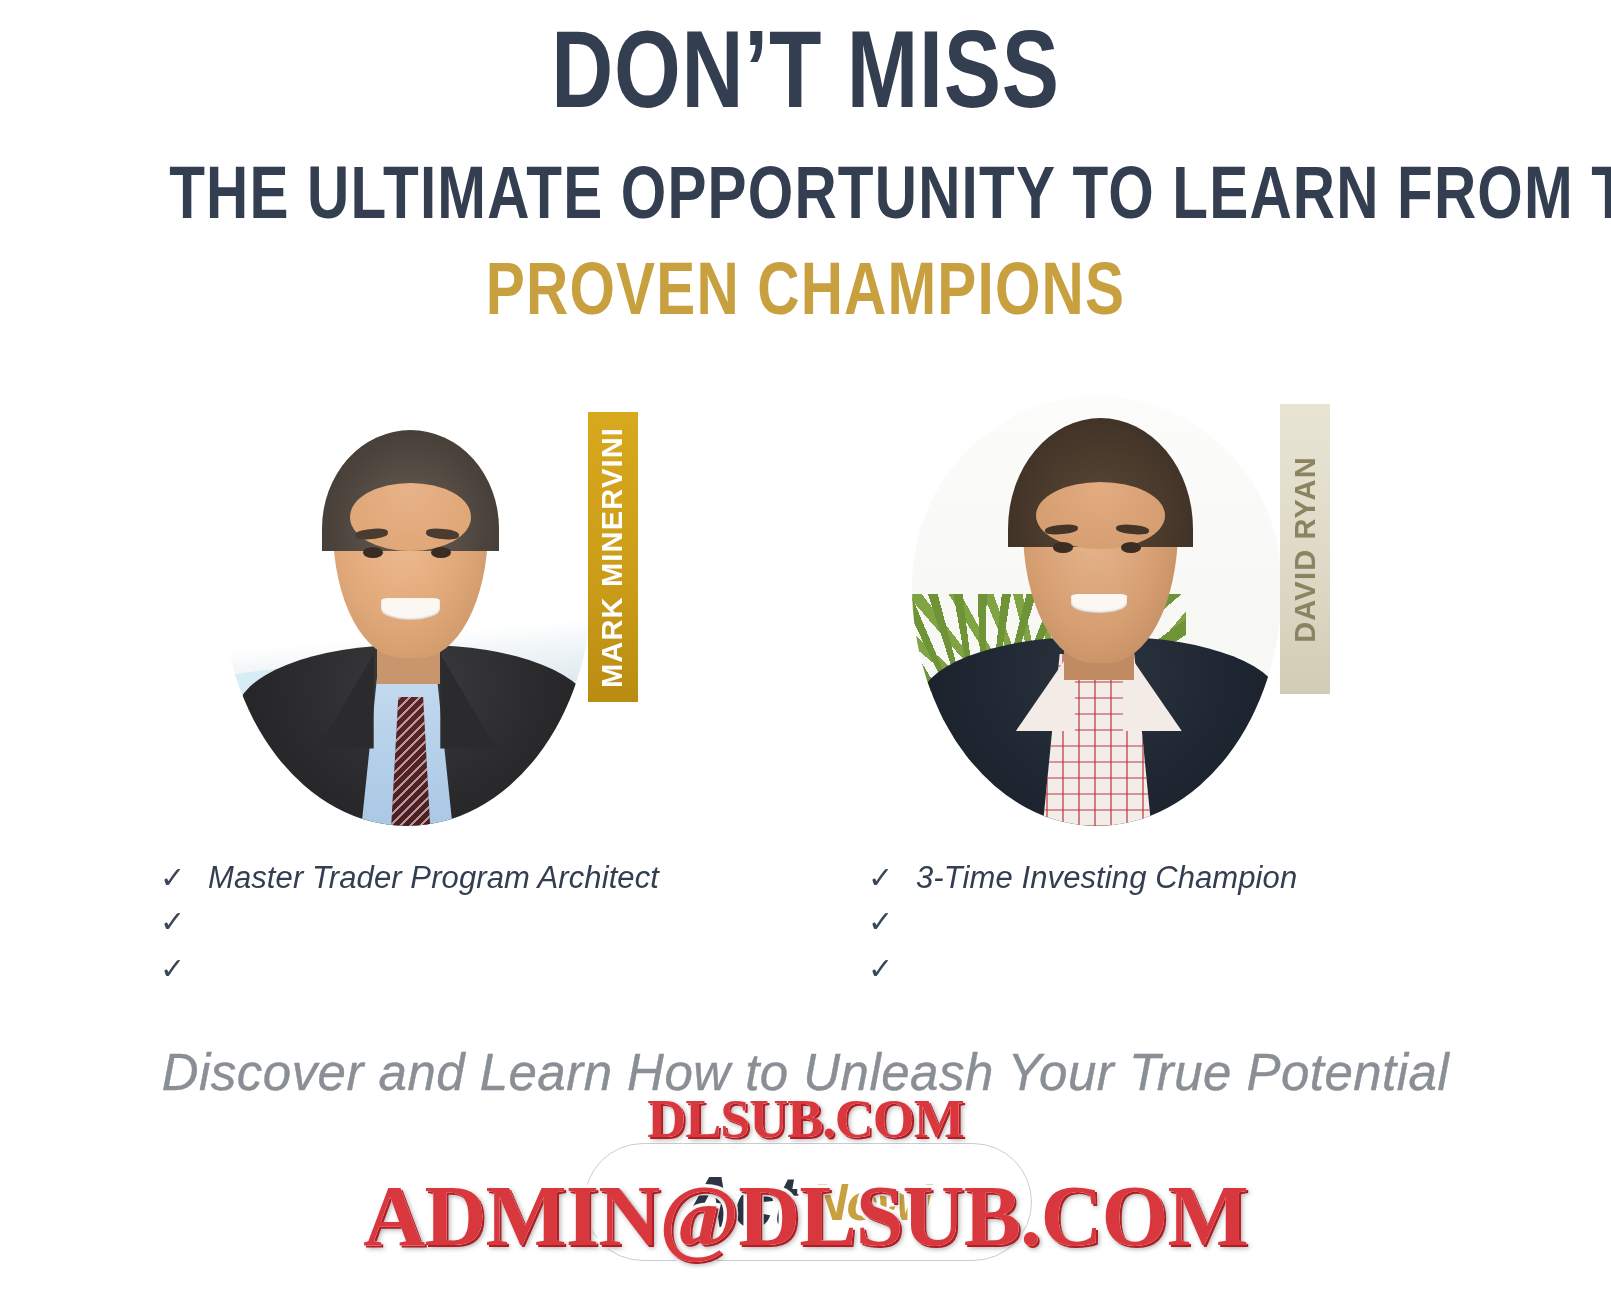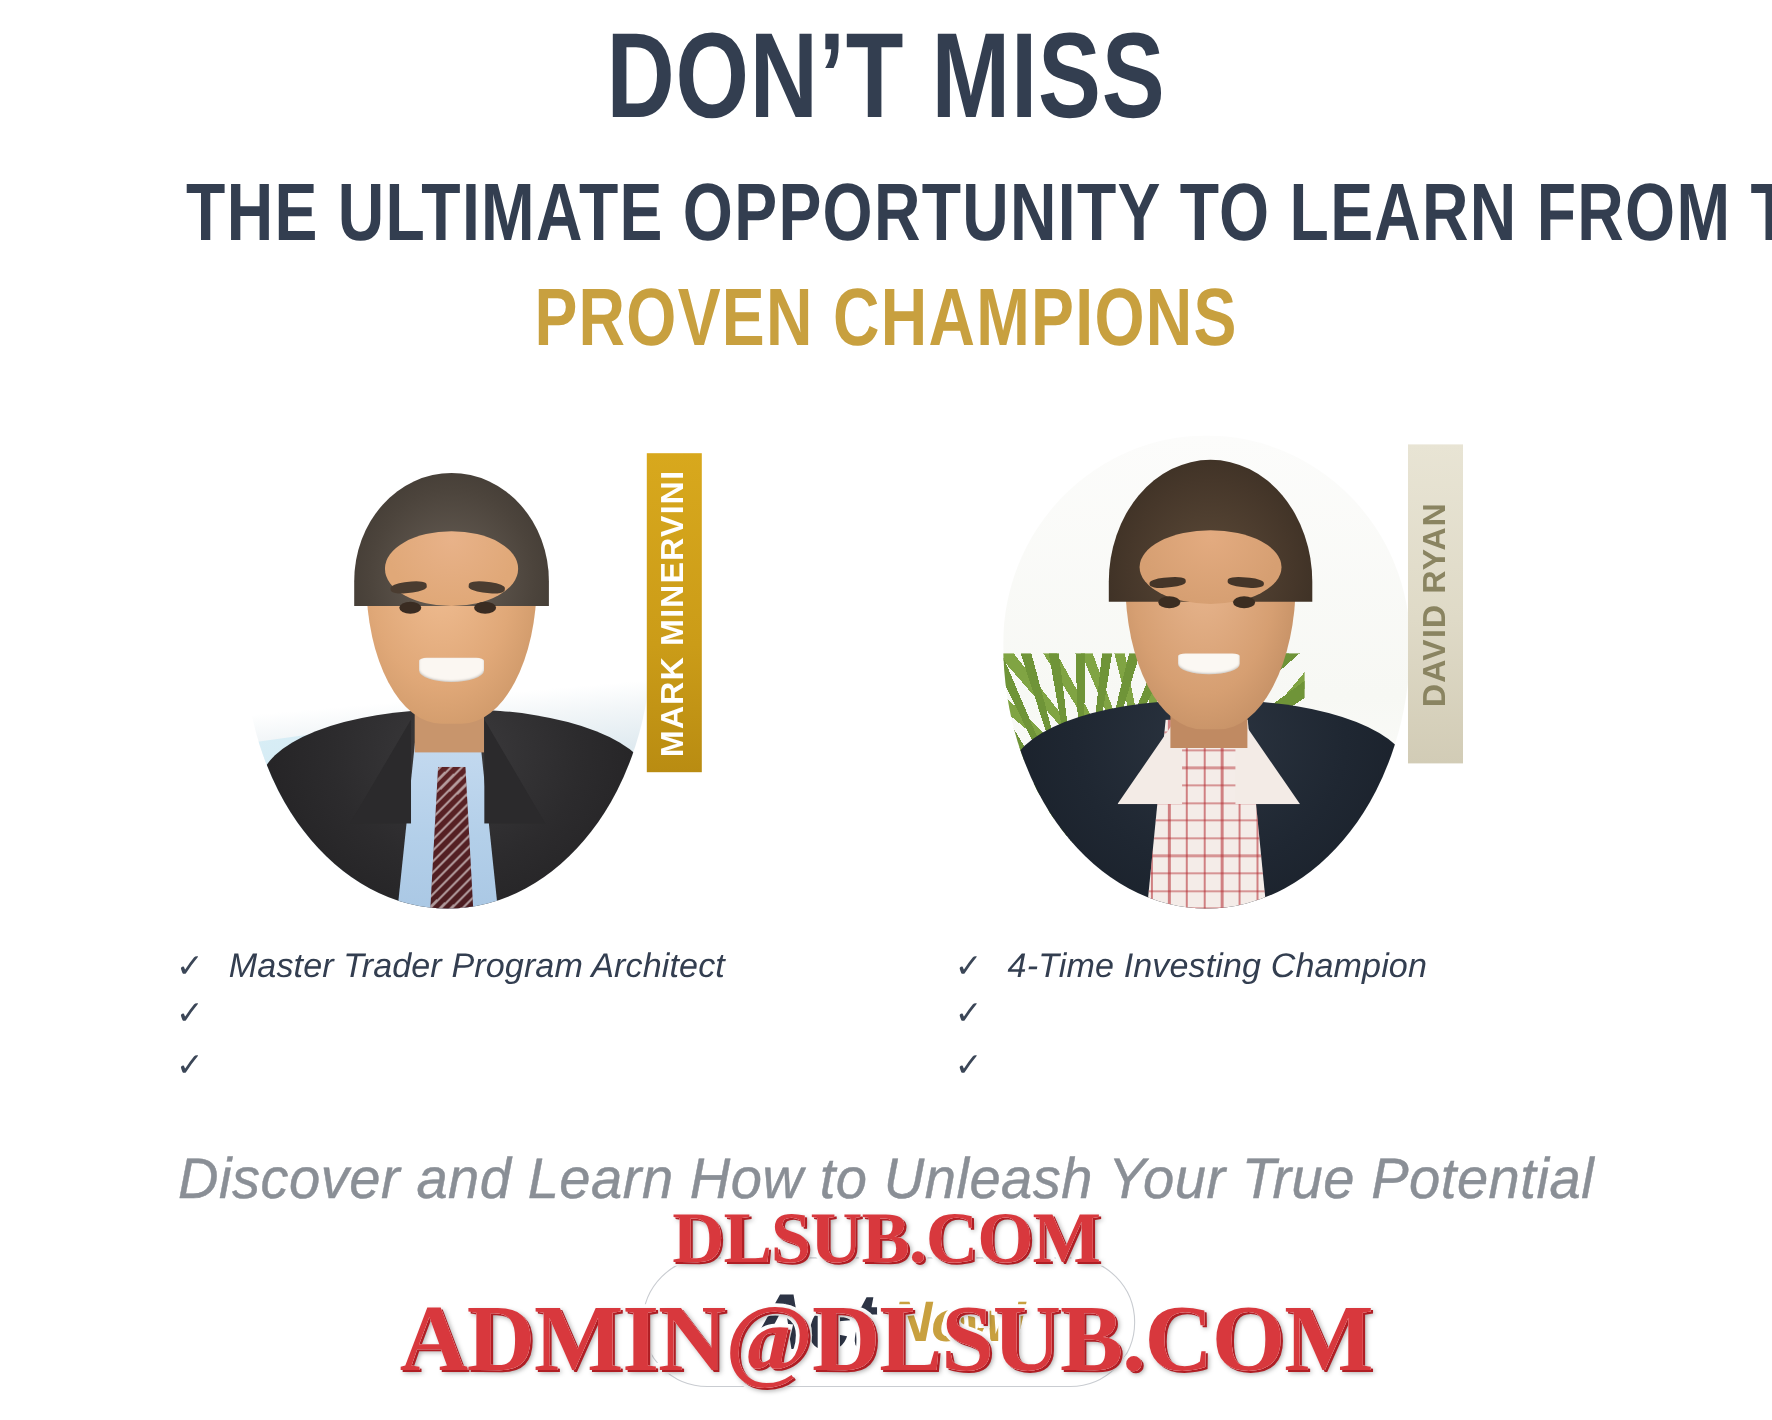--- a/index.html
+++ b/index.html
@@ -344,21 +344,21 @@
 
   
   .watermark {
     position: absolute;
     left: 0;
     width: 100%;
     text-align: center;
     z-index: 5;
     font-family: "Liberation Serif", serif;
     font-weight: bold;
-    font-size: 66px;
+    font-size: 54px;
     letter-spacing: -1px;
     color: #d8383d;
     white-space: nowrap;
     -webkit-text-stroke: 7px #ffffff;
     paint-order: stroke fill;
     text-shadow:
       0 0 0 #ffffff,
       2px 2px 0 #b01e24,
       3px 3px 5px rgba(0,0,0,.35);
   }
@@ -437,21 +437,21 @@
       <span class="bullet-check">✓</span>
     </div>
     <div class="bullet">
       <span class="bullet-check">✓</span>
     </div>
   </div>
 
   <div class="bullet-col bullet-col-right">
     <div class="bullet">
       <span class="bullet-check">✓</span>
-      <span class="bullet-text">4-Time Investing Champion</span>
+      <span class="bullet-text">3-Time Investing Champion</span>
     </div>
     <div class="bullet">
       <span class="bullet-check">✓</span>
     </div>
     <div class="bullet">
       <span class="bullet-check">✓</span>
     </div>
   </div>
 </div>
 

